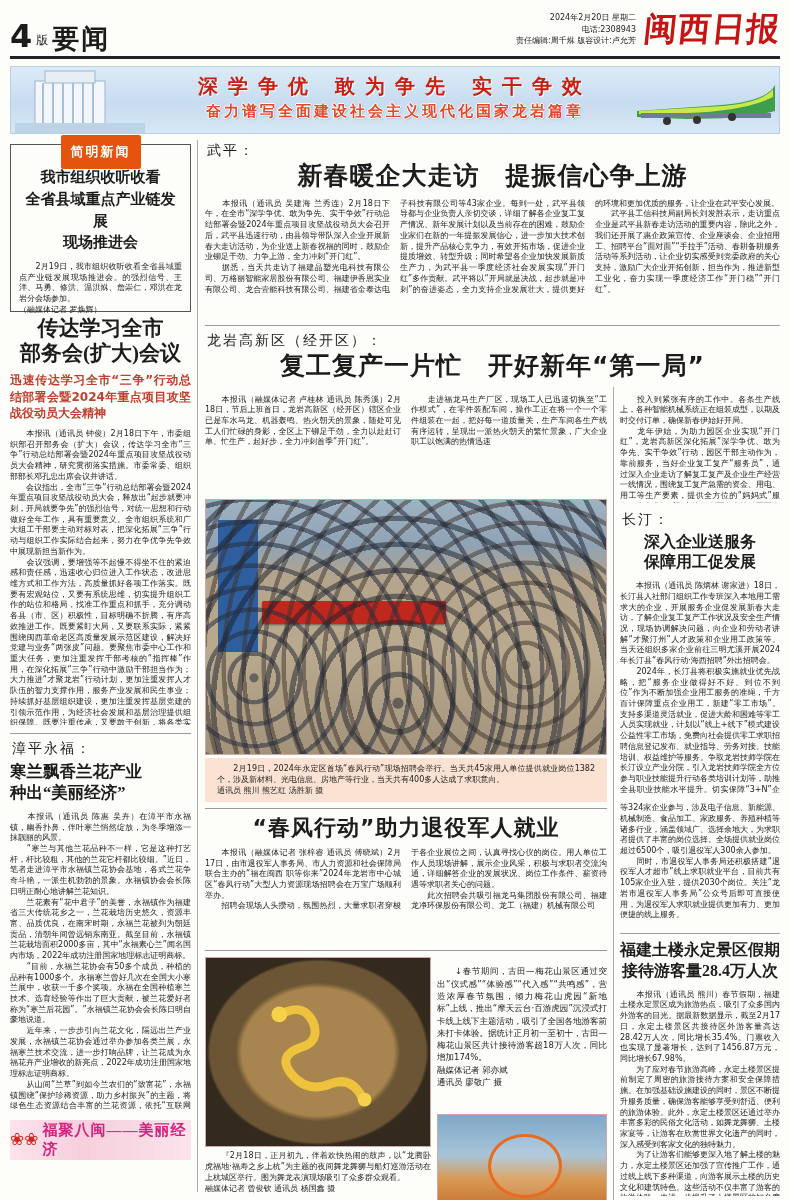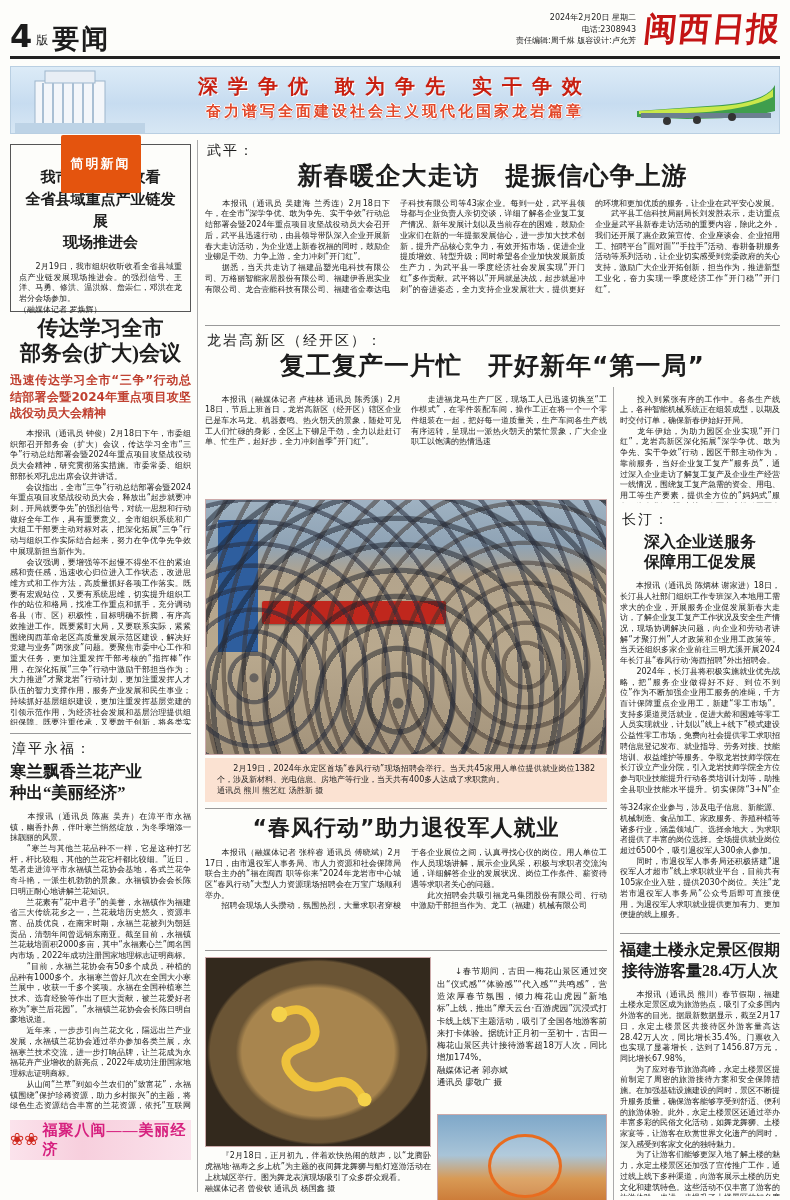--- a/index.html
+++ b/index.html
@@ -33,21 +33,21 @@
   .body-txt{font-size:8px;line-height:1.34;text-align:justify;white-space:pre-line;overflow:hidden;color:#222;}
   .kicker{font-family:"Liberation Serif",serif;font-size:14px;font-weight:normal;letter-spacing:2px;margin:2px 0 2px 2px;}
   .head-xl{font-size:25px;font-weight:900;text-align:center;letter-spacing:1px;line-height:1.15;margin:2px 0 6px;}
   .head-l{font-size:21px;font-weight:900;text-align:center;line-height:1.2;margin:4px 0 6px;}
   .head-m{font-family:"Liberation Serif",serif;font-size:17px;font-weight:900;text-align:center;line-height:1.3;margin:3px 0 4px;}
   .cols3{column-count:3;column-gap:10px;column-rule:none;}
   .cols2{column-count:2;column-gap:10px;}
   
   .brief-box{border:1px solid #555;padding:16px 8px 8px;position:relative;height:168px;box-sizing:border-box;margin-top:4px;}
   .brief-badge{position:absolute;top:-10px;left:50%;transform:translateX(-50%);background:#e4540e;color:#fff;
-               font-size:13px;font-weight:900;padding:20px 10px;letter-spacing:2px;border-radius:2px;}
+               font-size:13px;font-weight:900;padding:8px 10px;letter-spacing:2px;border-radius:2px;}
   .brief-title{font-family:"Liberation Serif",serif;font-size:15px;font-weight:900;text-align:center;line-height:1.45;margin:6px 0 6px;}
   .subhead-red{color:#c04030;font-size:12px;font-weight:900;line-height:1.35;text-align:justify;margin:2px 0 5px;}
   .org-body{height:296px;}
   .zp-body{height:300px;}
   .fuju{margin-top:6px;height:40px;background:linear-gradient(90deg,#fbe3ec,#f7cfdd 40%,#fbe3ec);display:flex;align-items:center;justify-content:center;gap:4px;}
   .fuju-txt{font-family:"Liberation Serif",serif;font-size:15px;font-weight:900;color:#d61f7e;letter-spacing:1px;}
   .flower{color:#d0281e;font-size:17px;line-height:1;}
   
   .photo{position:relative;overflow:hidden;border:1px solid #caa;}
   .photo-main{height:254px;background:
@@ -192,21 +192,21 @@
           </div>
           <div class="caption-box">　　2月19日，2024年永定区首场“春风行动”现场招聘会举行。当天共45家用人单位提供就业岗位1382个，涉及新材料、光电信息、房地产等行业，当天共有400多人达成了求职意向。
 通讯员 熊川 熊艺红 汤胜新 摄</div>
 
           <div class="hrule"></div>
 
           <section>
             <h1 class="head-xl" style="font-size:22px;">“春风行动”助力退役军人就业</h1>
             <p class="body-txt cols2" style="height:94px;">　　本报讯（融媒体记者 张梓睿 通讯员 傅晓斌）2月17日，由市退役军人事务局、市人力资源和社会保障局联合主办的“福在闽西 职等你来”2024年龙岩市中心城区“春风行动”大型人力资源现场招聘会在万宝广场顺利举办。
 　　招聘会现场人头攒动，氛围热烈，大量求职者穿梭于各企业展位之间，认真寻找心仪的岗位。用人单位工作人员现场讲解，展示企业风采，积极与求职者交流沟通，详细解答企业的发展状况、岗位工作条件、薪资待遇等求职者关心的问题。
-　　此次招聘会共吸引福龙马集团股份有限公司、行动中激励干部担当作为、龙工（福建）机械有限公司</p>
+　　此次招聘会共吸引福龙马集团股份有限公司、福建龙净环保股份有限公司、龙工（福建）机械有限公司</p>
           </section>
 
           <div class="hrule"></div>
 
           <div class="media-row">
             <div class="media-left">
               <div class="photo photo-aerial">
                 <svg viewBox="0 0 226 188" style="position:absolute;inset:0;width:100%;height:100%;">
                   <path d="M70 60 q25 -18 38 4 q10 20 -12 28 q-24 8 -10 26 q16 18 38 10 q22 -8 34 12" fill="none" stroke="#e8bìr" stroke-width="0"></path>
                   <path d="M72 58 q26 -16 36 6 q8 20 -14 26 q-22 8 -8 26 q16 20 40 10 q20 -8 32 14" fill="none" stroke="#eec23c" stroke-width="9" stroke-linecap="round"></path>

